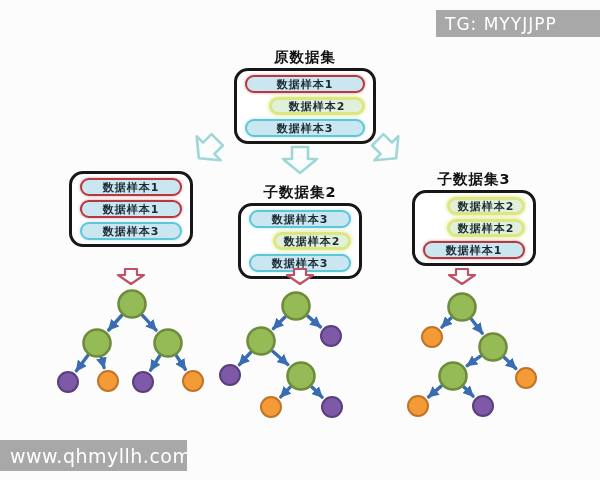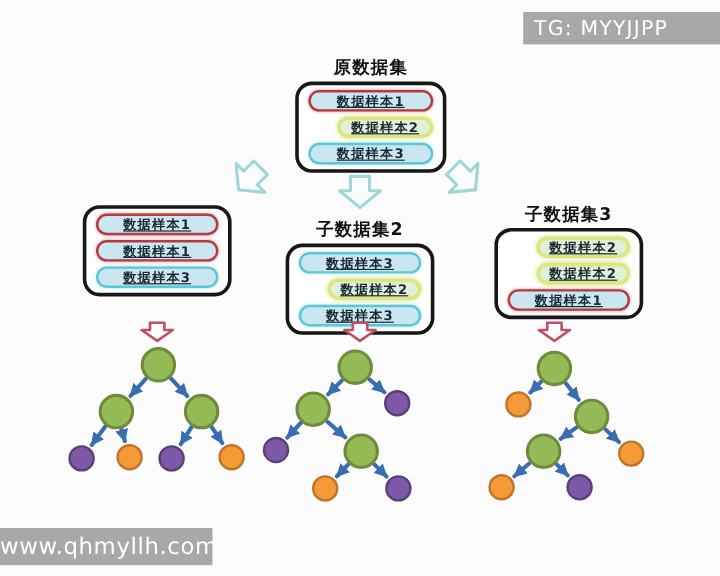--- a/index.html
+++ b/index.html
@@ -5,31 +5,31 @@
   html,body{margin:0;padding:0;background:#ffffff;}
   .canvas{
     position:relative;width:600px;height:480px;overflow:hidden;
     background:var(--canvas-bg,#fcfcfc);
     font-family:"DejaVu Sans","Liberation Sans",sans-serif;
   }
   
   .wm{position:absolute;background:var(--watermark-bg,#a8a8a8);color:var(--watermark-text,#ffffff);
       display:flex;align-items:center;white-space:nowrap;}
   .wm-top{top:10px;right:0;width:155px;height:27px;font-size:17px;padding-left:9px;letter-spacing:1px;}
-  .wm-bottom{bottom:9px;left:0;width:177px;height:31px;font-size:19px;letter-spacing:.5px;}
+  .wm-bottom{bottom:9px;left:0;width:177px;height:31px;font-size:19px;padding-left:10px;letter-spacing:.5px;}
   
   .dataset{position:absolute;}
   .ds-title{height:17px;line-height:17px;text-align:center;font-size:14.5px;font-weight:bold;
             color:var(--title-text,#111111);margin-bottom:2px;letter-spacing:1px;}
   .ds-box{box-sizing:border-box;height:76px;background:var(--box-bg,#ffffff);
           border:3px solid var(--box-border,#171717);border-radius:14px;
           padding:4px 8px;display:flex;flex-direction:column;justify-content:space-between;}
   .srow{box-sizing:border-box;height:18px;border-radius:9px;display:flex;align-items:center;justify-content:center;
         font-size:11px;font-weight:bold;color:var(--row-text,#1c2a33);
-        background:var(--row-fill,#cae7f1);letter-spacing:1px;text-decoration:underline;}
+        background:var(--row-fill,#cae7f1);letter-spacing:1px;}
   .sample1{border:2.5px solid var(--sample1-border,#b43a42);box-shadow:0 0 3px rgba(180,58,66,.55);}
   .sample2{border:3px solid var(--sample2-border,#dde77f);background:var(--sample2-fill,#e0f0da);
            box-shadow:0 0 4px rgba(213,226,120,.9);margin-left:24px;}
   .sample3{border:2.5px solid var(--sample3-border,#5ec7d7);box-shadow:0 0 3px rgba(94,199,215,.5);}
   
   #diagram-layer{position:absolute;left:0;top:0;}
   .big-arrow{fill:var(--big-arrow-fill,#fbfdfd);stroke:var(--big-arrow-stroke,#9fd6d6);
              stroke-width:2.6;stroke-linejoin:round;}
   .small-arrow{fill:var(--small-arrow-fill,#ffffff);stroke:var(--small-arrow-stroke,#c05064);
                stroke-width:2.2;stroke-linejoin:round;}
@@ -40,21 +40,21 @@
   circle.orange{fill:var(--node-orange,#f49b38);stroke:var(--node-orange-border,#bf7427);stroke-width:2;}
 </style>
 </head>
 <body>
 
 <div class="canvas">
 
   <div class="wm wm-top">TG: MYYJJPP</div>
   <div class="wm wm-bottom">www.qhmyllh.com</div>
 
-  <div class="dataset" style="left:246px;top:49px;width:126px">
+  <div class="dataset" style="left:234px;top:49px;width:142px">
     <div class="ds-title">原数据集</div>
     <div class="ds-box">
       <div class="srow sample1">数据样本1</div>
       <div class="srow sample2">数据样本2</div>
       <div class="srow sample3">数据样本3</div>
     </div>
   </div>
 
   <div class="dataset" style="left:69px;top:171px;width:124px">
     <div class="ds-box">

